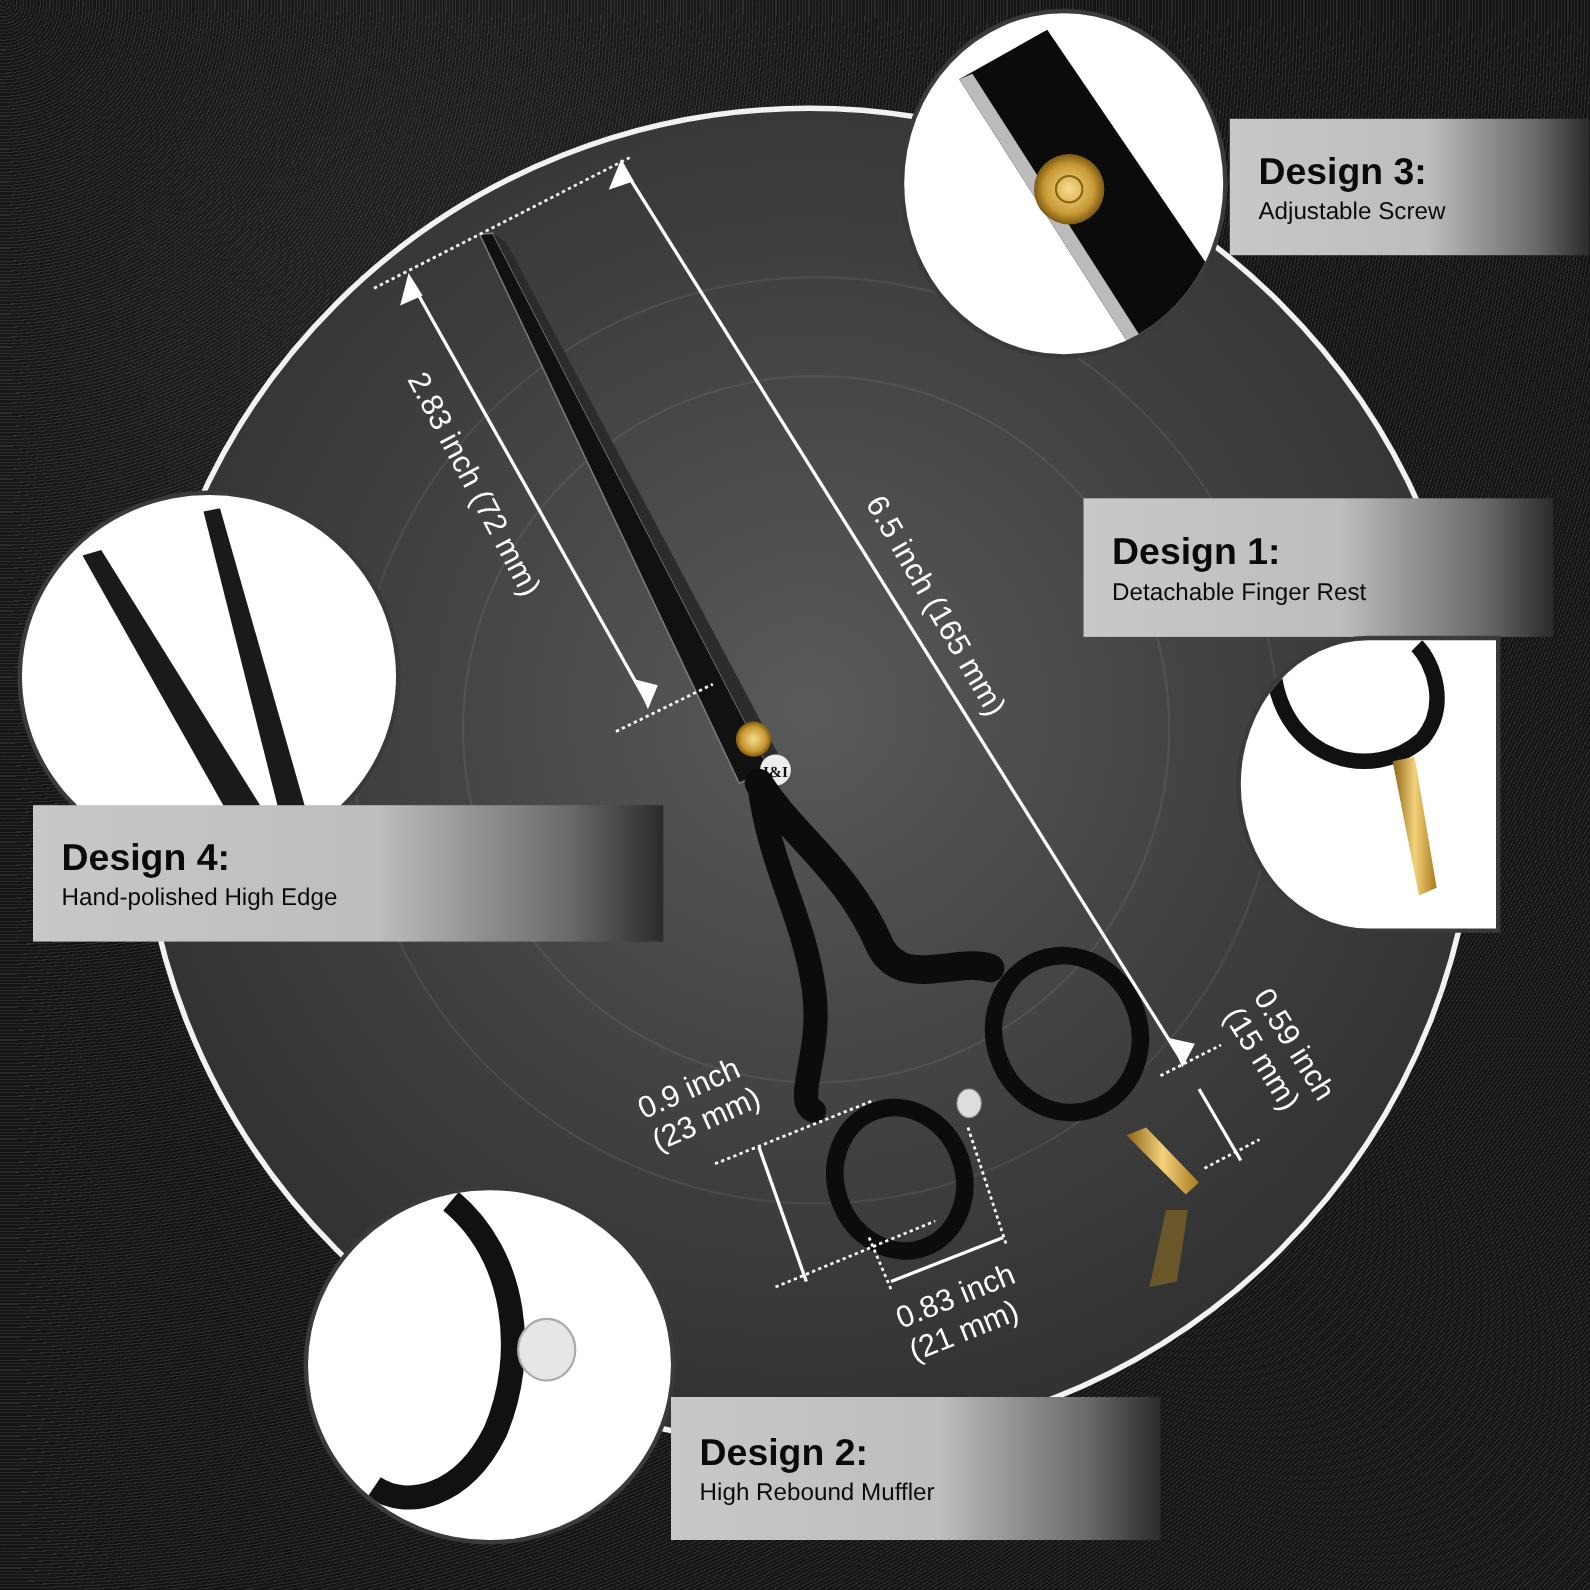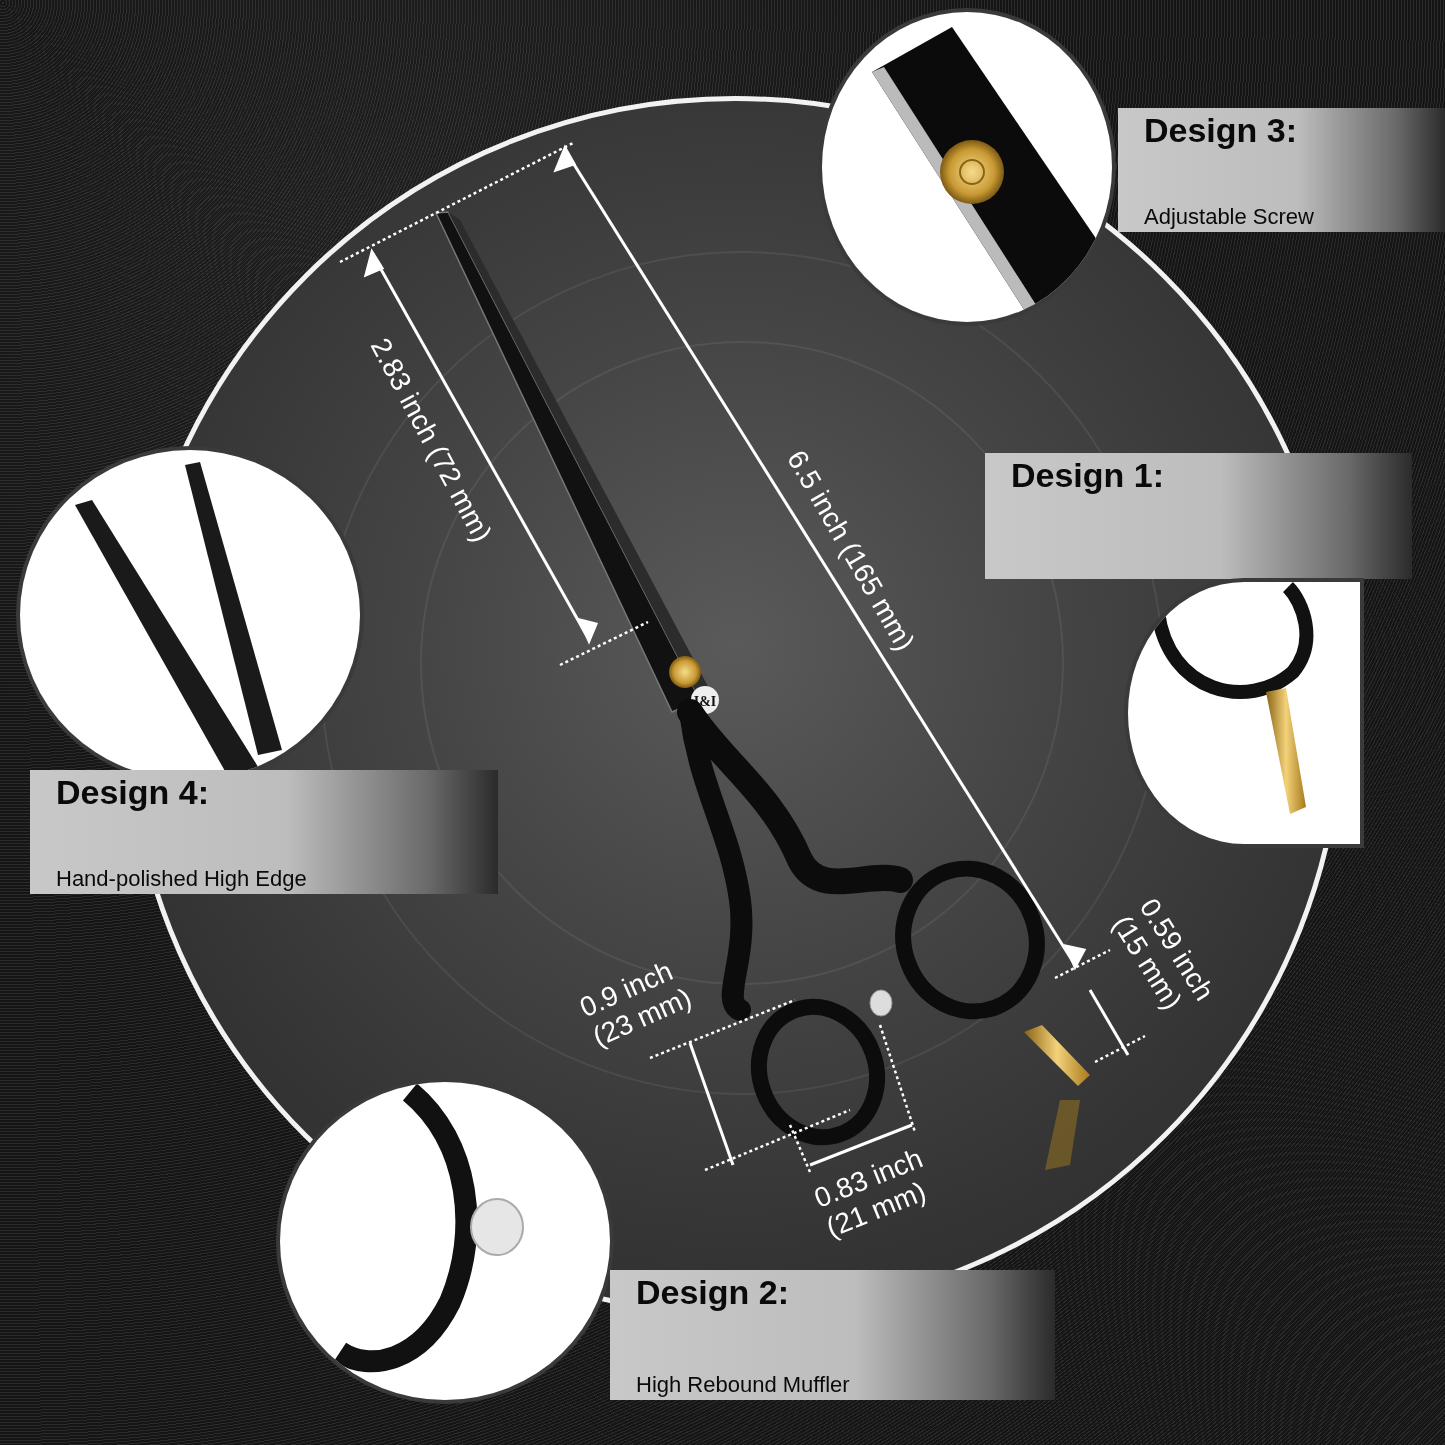--- a/index.html
+++ b/index.html
@@ -25,21 +25,21 @@
   .ring {
     position:absolute; border-radius:50%; border:2px solid rgba(255,255,255,0.07);
   }
   .callout-circle {
     position:absolute; border-radius:50%; background:#fff; overflow:hidden;
     box-shadow:0 0 0 4px #3a3a3a;
   }
   .banner {
     position:absolute; box-sizing:border-box; padding:0 0 0 26px;
     background:linear-gradient(90deg, #c8c8c8 0%, #bdbdbd 55%, #6a6a6a 85%, #2b2b2b 100%);
-    color:#0a0a0a; display:flex; flex-direction:column; justify-content:space-between;
+    color:#0a0a0a; display:flex; flex-direction:column; justify-content:center;
   }
   .banner .t { font-weight:bold; font-size:34px; line-height:1.3; }
   .banner .s { font-size:22px; line-height:1.3; }
   .dim {
     position:absolute; color:#fff; font-size:28px; line-height:1.15;
     white-space:nowrap; transform-origin:0 0;
   }
   svg { position:absolute; left:0; top:0; }
 </style>
 </head>
@@ -137,35 +137,36 @@
     <circle cx="150" cy="160" r="12" fill="none" stroke="#8a6414" stroke-width="2"></circle>
   </svg>
 </div>
 <div class="banner" style="left:1118px;top:108px;width:327px;height:124px;">
   <div class="t">Design 3:</div>
   <div class="s">Adjustable Screw</div>
 </div>
 
 <div class="banner" style="left:985px;top:453px;width:427px;height:126px;">
   <div class="t">Design 1:</div>
+  <div class="s">Detachable Finger Rest</div>
 </div>
 <div class="callout-circle" style="left:1128px;top:582px;width:232px;height:262px;border-radius:50% 0 0 50%;">
   <svg width="232" height="262">
     <path d="M30,30 C40,110 120,130 165,90 C190,60 175,20 160,5" fill="none" stroke="#111" stroke-width="14"></path>
     <path d="M138,110 L158,106 L178,225 L162,232 Z" fill="url(#gold)"></path>
   </svg>
 </div>
 
 <div class="callout-circle" style="left:20px;top:450px;width:340px;height:330px;">
   <svg width="340" height="330">
     <polygon points="55,55 72,50 240,320 210,330" fill="#1a1a1a"></polygon>
     <polygon points="165,15 180,12 262,300 238,305" fill="#1a1a1a"></polygon>
   </svg>
 </div>
-<div class="banner" style="left:30px;top:770px;width:468px;height:124px;">
+<div class="banner" style="left:30px;top:732px;width:573px;height:124px;">
   <div class="t">Design 4:</div>
   <div class="s">Hand-polished High Edge</div>
 </div>
 
 <div class="callout-circle" style="left:280px;top:1082px;width:330px;height:318px;">
   <svg width="330" height="318">
     <path d="M130,10 C190,60 200,150 170,220 C140,280 90,290 60,270" fill="none" stroke="#111" stroke-width="22"></path>
     <ellipse cx="217" cy="145" rx="26" ry="28" fill="#e6e6e6" stroke="#aaa" stroke-width="2"></ellipse>
   </svg>
 </div>

